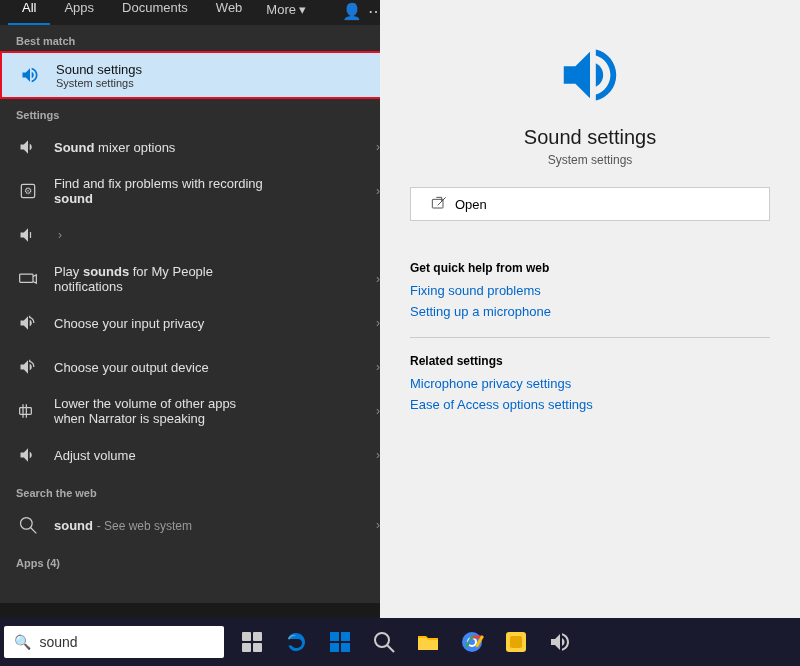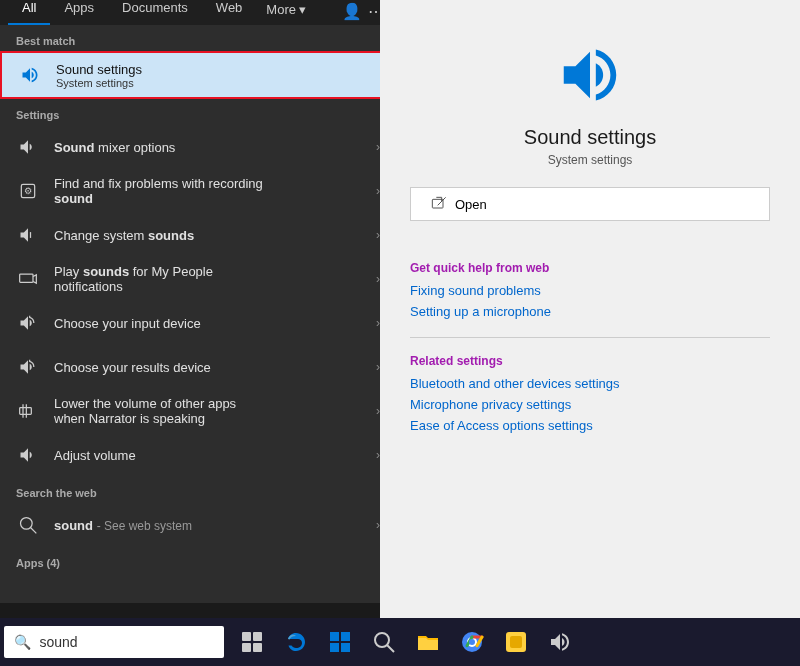--- a/index.html
+++ b/index.html
@@ -225,21 +225,21 @@
       font-size: 13px;
       cursor: pointer;
       color: #000000;
       margin-bottom: 36px;
       width: 100%;
     }
 
     .detail-section-label {
       font-size: 12px;
       font-weight: 600;
-      color: #a21caf;
+      color: #000000;
       margin-bottom: 8px;
       margin-top: 4px;
     }
     .detail-link {
       font-size: 13px;
       color: #0066cc;
       cursor: pointer;
       margin-bottom: 6px;
       display: block;
     }
@@ -314,23 +314,20 @@
       <span class="result-chevron">›</span>
     </div>
 
     <div class="result-item">
       <div class="result-icon">
         <svg viewBox="0 0 24 24" fill="none">
           <path d="M3 9v6h4l5 5V4L7 9H3z" fill="#ccc"></path>
           <path d="M15 8.5v7" stroke="#ccc" stroke-width="1.5"></path>
         </svg>
       </div>
-      <div class="result-text">
-        <div class="result-title">Change system <span class="bold">sounds</span></div>
-      </div>
       <span class="result-chevron">›</span>
     </div>
 
     <div class="result-item">
       <div class="result-icon">
         <svg viewBox="0 0 24 24" fill="none">
           <rect x="2" y="6" width="16" height="10" rx="1" stroke="#ccc" stroke-width="1.5" fill="none"></rect>
           <polyline points="18,9 22,7 22,17 18,15" stroke="#ccc" stroke-width="1.5" fill="none"></polyline>
         </svg>
       </div>
@@ -342,35 +339,35 @@
 
     <div class="result-item">
       <div class="result-icon">
         <svg viewBox="0 0 24 24" fill="none">
           <path d="M3 9v6h4l5 5V4L7 9H3z" fill="#ccc"></path>
           <path d="M16.5 12c0-1.77-1.02-3.29-2.5-4.03v8.05c1.48-.73 2.5-2.25 2.5-4.02z" fill="#ccc"></path>
           <path d="M14 3.23v2.06c2.89.86 5 3.54 5 6.71" stroke="#ccc" stroke-width="1.5"></path>
         </svg>
       </div>
       <div class="result-text">
-        <div class="result-title">Choose your input device</div>
+        <div class="result-title">Choose your input privacy</div>
       </div>
       <span class="result-chevron">›</span>
     </div>
 
     <div class="result-item">
       <div class="result-icon">
         <svg viewBox="0 0 24 24" fill="none">
           <path d="M3 9v6h4l5 5V4L7 9H3z" fill="#ccc"></path>
           <path d="M16.5 12c0-1.77-1.02-3.29-2.5-4.03v8.05c1.48-.73 2.5-2.25 2.5-4.02z" fill="#ccc"></path>
           <path d="M14 3.23v2.06c2.89.86 5 3.54 5 6.71" stroke="#ccc" stroke-width="1.5"></path>
         </svg>
       </div>
       <div class="result-text">
-        <div class="result-title">Choose your results device</div>
+        <div class="result-title">Choose your output device</div>
       </div>
       <span class="result-chevron">›</span>
     </div>
 
     <div class="result-item">
       <div class="result-icon">
         <svg viewBox="0 0 24 24" fill="none">
           <rect x="2" y="8" width="14" height="8" rx="1" stroke="#ccc" stroke-width="1.5" fill="none"></rect>
           <line x1="6" y1="4" x2="6" y2="20" stroke="#ccc" stroke-width="1.5"></line>
           <line x1="10" y1="4" x2="10" y2="20" stroke="#ccc" stroke-width="1.5"></line>
@@ -437,21 +434,20 @@
     <span>Open</span>
   </button>
 
   <div class="detail-section-label">Get quick help from web</div>
   <a class="detail-link">Fixing sound problems</a>
   <a class="detail-link">Setting up a microphone</a>
 
   <div class="detail-divider"></div>
 
   <div class="detail-section-label">Related settings</div>
-  <a class="detail-link">Bluetooth and other devices settings</a>
   <a class="detail-link">Microphone privacy settings</a>
   <a class="detail-link">Ease of Access options settings</a>
 
 </div>
 
 <div class="taskbar">
   <div class="taskbar-search">
     <span class="taskbar-search-icon">🔍</span>
     <input type="text" value="sound" style="">
   </div>

